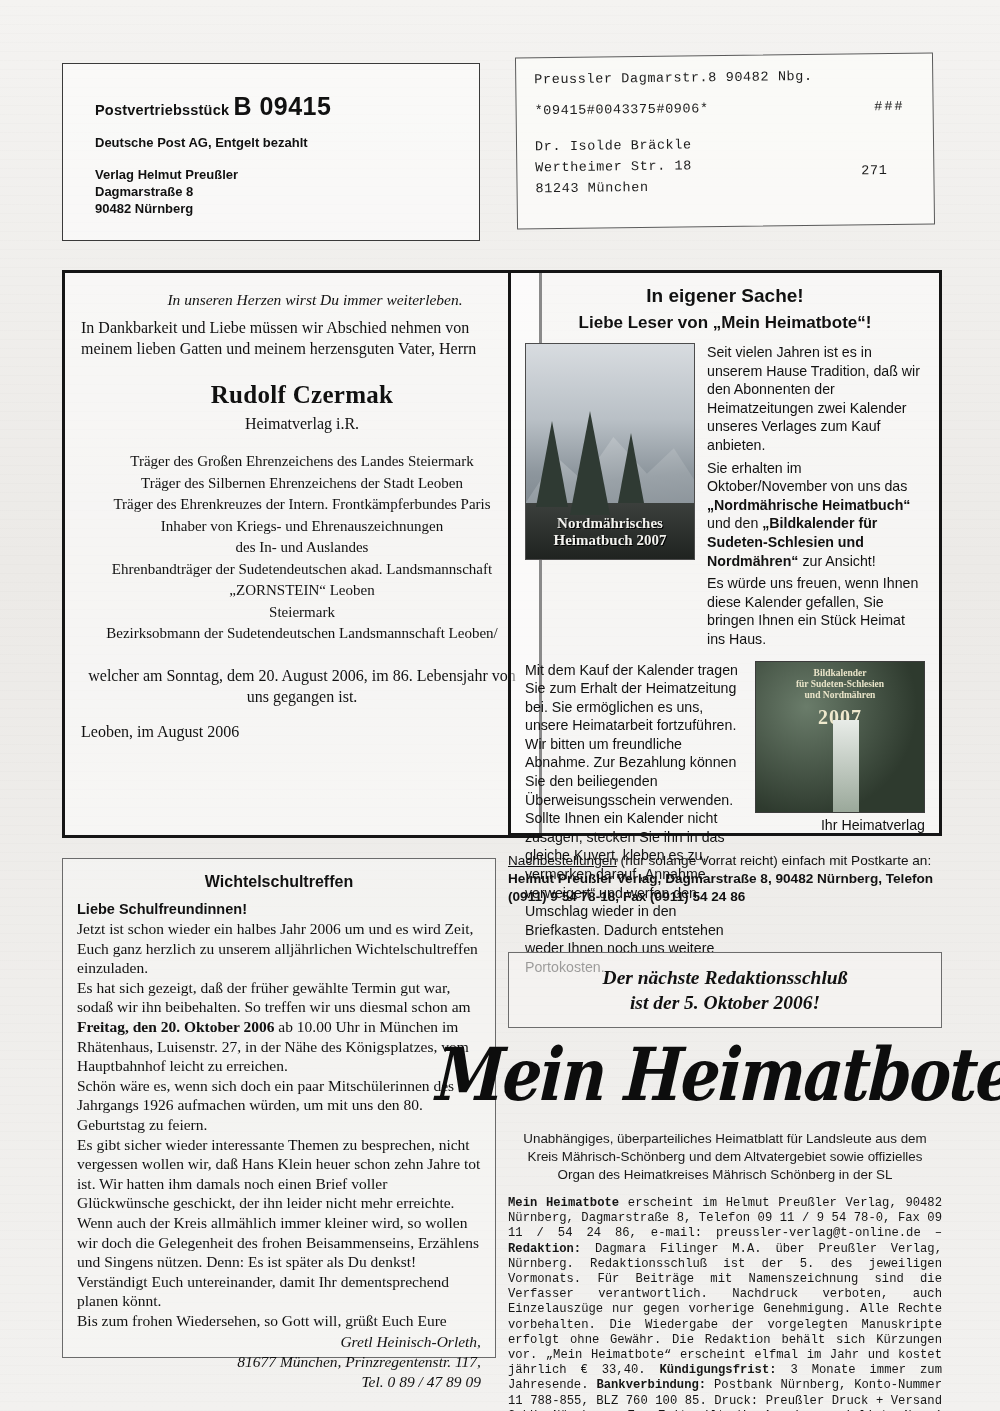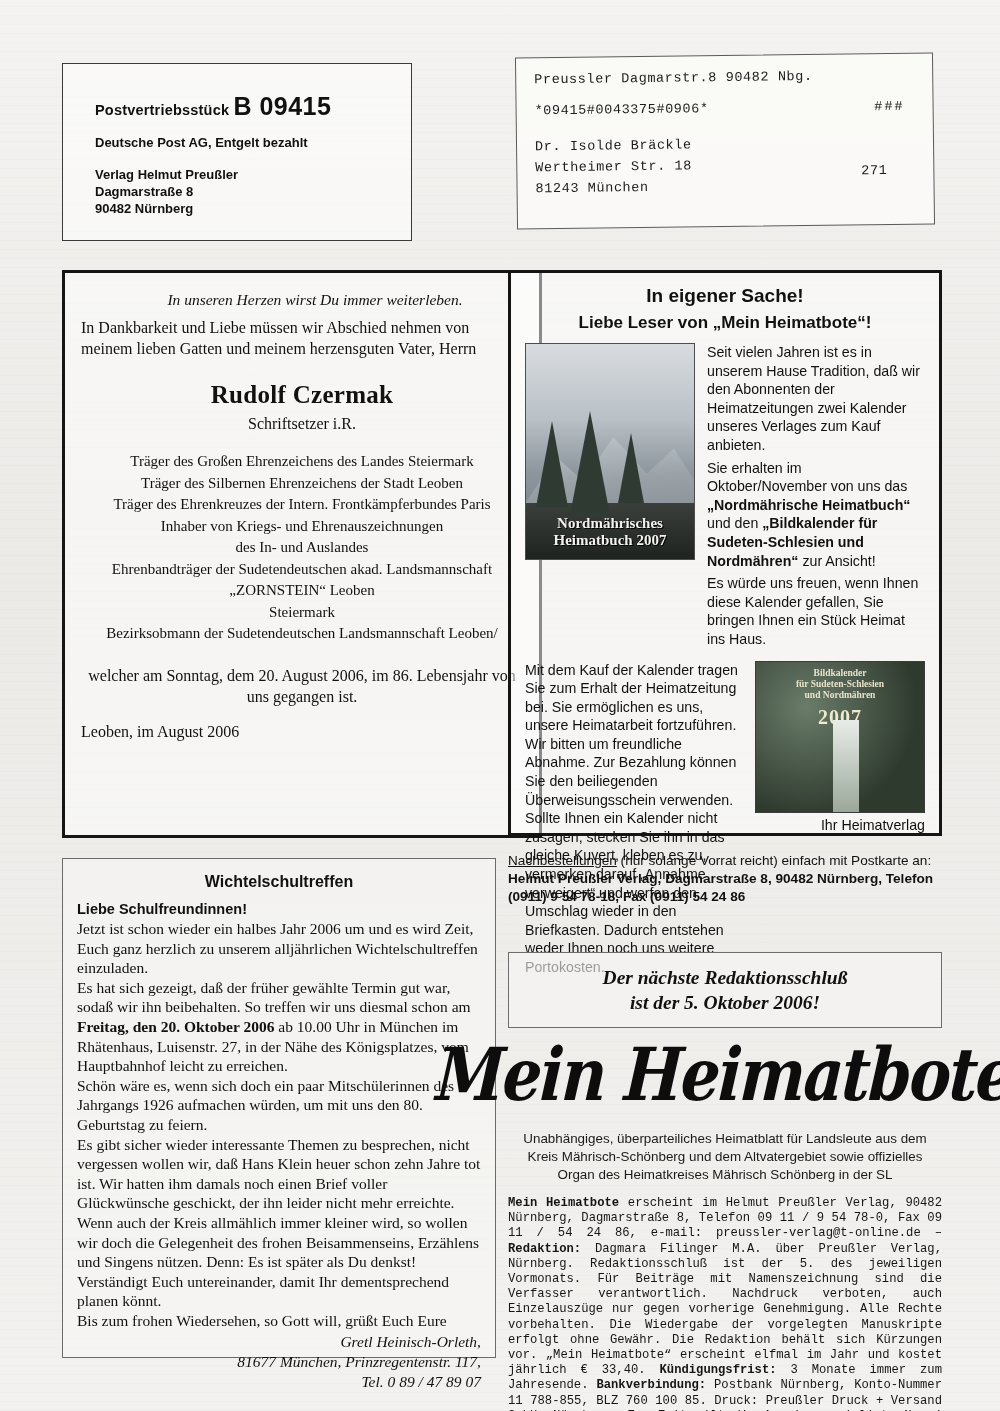--- a/index.html
+++ b/index.html
@@ -27,21 +27,21 @@
     position:absolute;
     color:rgba(90,90,90,0.20);
     font-size:11px;line-height:13px;
     font-family:"Liberation Serif",serif;
     white-space:pre-wrap;
     pointer-events:none;
   }
 
   
   .postbox{
-    position:absolute;left:62px;top:63px;width:350px;height:178px;
+    position:absolute;left:62px;top:63px;width:418px;height:178px;
     border:1px solid #3a3a3a;background:rgba(255,255,255,0.55);
     box-sizing:border-box;
     padding:28px 0 0 32px;
     font-family:"Liberation Sans", sans-serif;
   }
   .pv-line{font-weight:bold;font-size:14.5px;letter-spacing:0.2px;}
   .pv-line .big{font-size:25px;letter-spacing:0.5px;}
   .pv-sub{font-weight:bold;font-size:13px;margin-top:14px;}
   .pv-addr{font-weight:bold;font-size:13px;margin-top:16px;line-height:17px;}
 
@@ -250,21 +250,21 @@
       <div>Dr. Isolde Bräckle</div>
       <div>Wertheimer Str. 18</div>
       <div>81243 München</div>
     </div>
   </div>
 
   <div class="obit">
     <div class="lead">In unseren Herzen wirst Du immer weiterleben.</div>
     <div class="para">In Dankbarkeit und Liebe müssen wir Abschied nehmen von meinem lieben Gatten und meinem herzensguten Vater, Herrn</div>
     <div class="name">Rudolf Czermak</div>
-    <div class="role">Schriftsetzer i.R.</div>
+    <div class="role">Heimatverlag i.R.</div>
     <div class="hon">
       <div>Träger des Großen Ehrenzeichens des Landes Steiermark</div>
       <div>Träger des Silbernen Ehrenzeichens der Stadt Leoben</div>
       <div>Träger des Ehrenkreuzes der Intern. Frontkämpferbundes Paris</div>
       <div>Inhaber von Kriegs- und Ehrenauszeichnungen</div>
       <div>des In- und Auslandes</div>
       <div>Ehrenbandträger der Sudetendeutschen akad. Landsmannschaft</div>
       <div>„ZORNSTEIN“ Leoben</div>
       <div>Steiermark</div>
       <div>Bezirksobmann der Sudetendeutschen Landsmannschaft Leoben/</div>
@@ -279,21 +279,21 @@
     <p>Jetzt ist schon wieder ein halbes Jahr 2006 um und es wird Zeit, Euch ganz herzlich zu unserem alljährlichen Wichtelschultreffen einzuladen.</p>
     <p><span>Es hat sich gezeigt, daß der früher gewählte Termin gut war, sodaß wir ihn beibehalten. So treffen wir uns diesmal schon am </span><b>Freitag, den 20. Oktober 2006</b><span> ab 10.00 Uhr in München im Rhätenhaus, Luisenstr. 27, in der Nähe des Königsplatzes, vom Hauptbahnhof leicht zu erreichen.</span></p>
     <p>Schön wäre es, wenn sich doch ein paar Mitschülerinnen des Jahrgangs 1926 aufmachen würden, um mit uns den 80. Geburtstag zu feiern.</p>
     <p>Es gibt sicher wieder interessante Themen zu besprechen, nicht vergessen wollen wir, daß Hans Klein heuer schon zehn Jahre tot ist. Wir hatten ihm damals noch einen Brief voller Glückwünsche geschickt, der ihn leider nicht mehr erreichte.</p>
     <p>Wenn auch der Kreis allmählich immer kleiner wird, so wollen wir doch die Gelegenheit des frohen Beisammenseins, Erzählens und Singens nützen. Denn: Es ist später als Du denkst!</p>
     <p>Verständigt Euch untereinander, damit Ihr dementsprechend planen könnt.</p>
     <p>Bis zum frohen Wiedersehen, so Gott will, grüßt Euch Eure</p>
     <div class="sig">
       <div>Gretl Heinisch-Orleth,</div>
       <div>81677 München, Prinzregentenstr. 117,</div>
-      <div>Tel. 0 89 / 47 89 07</div>
+      <div>Tel. 0 89 / 47 89 09</div>
     </div>
   </div>
 
   <div class="rbox">
     <h2>In eigener Sache!</h2>
     <h3>Liebe Leser von „Mein Heimatbote“!</h3>
     <div class="rflex">
       <div class="calimg">
         <div class="mountain"></div>
         <div class="ground"></div>

